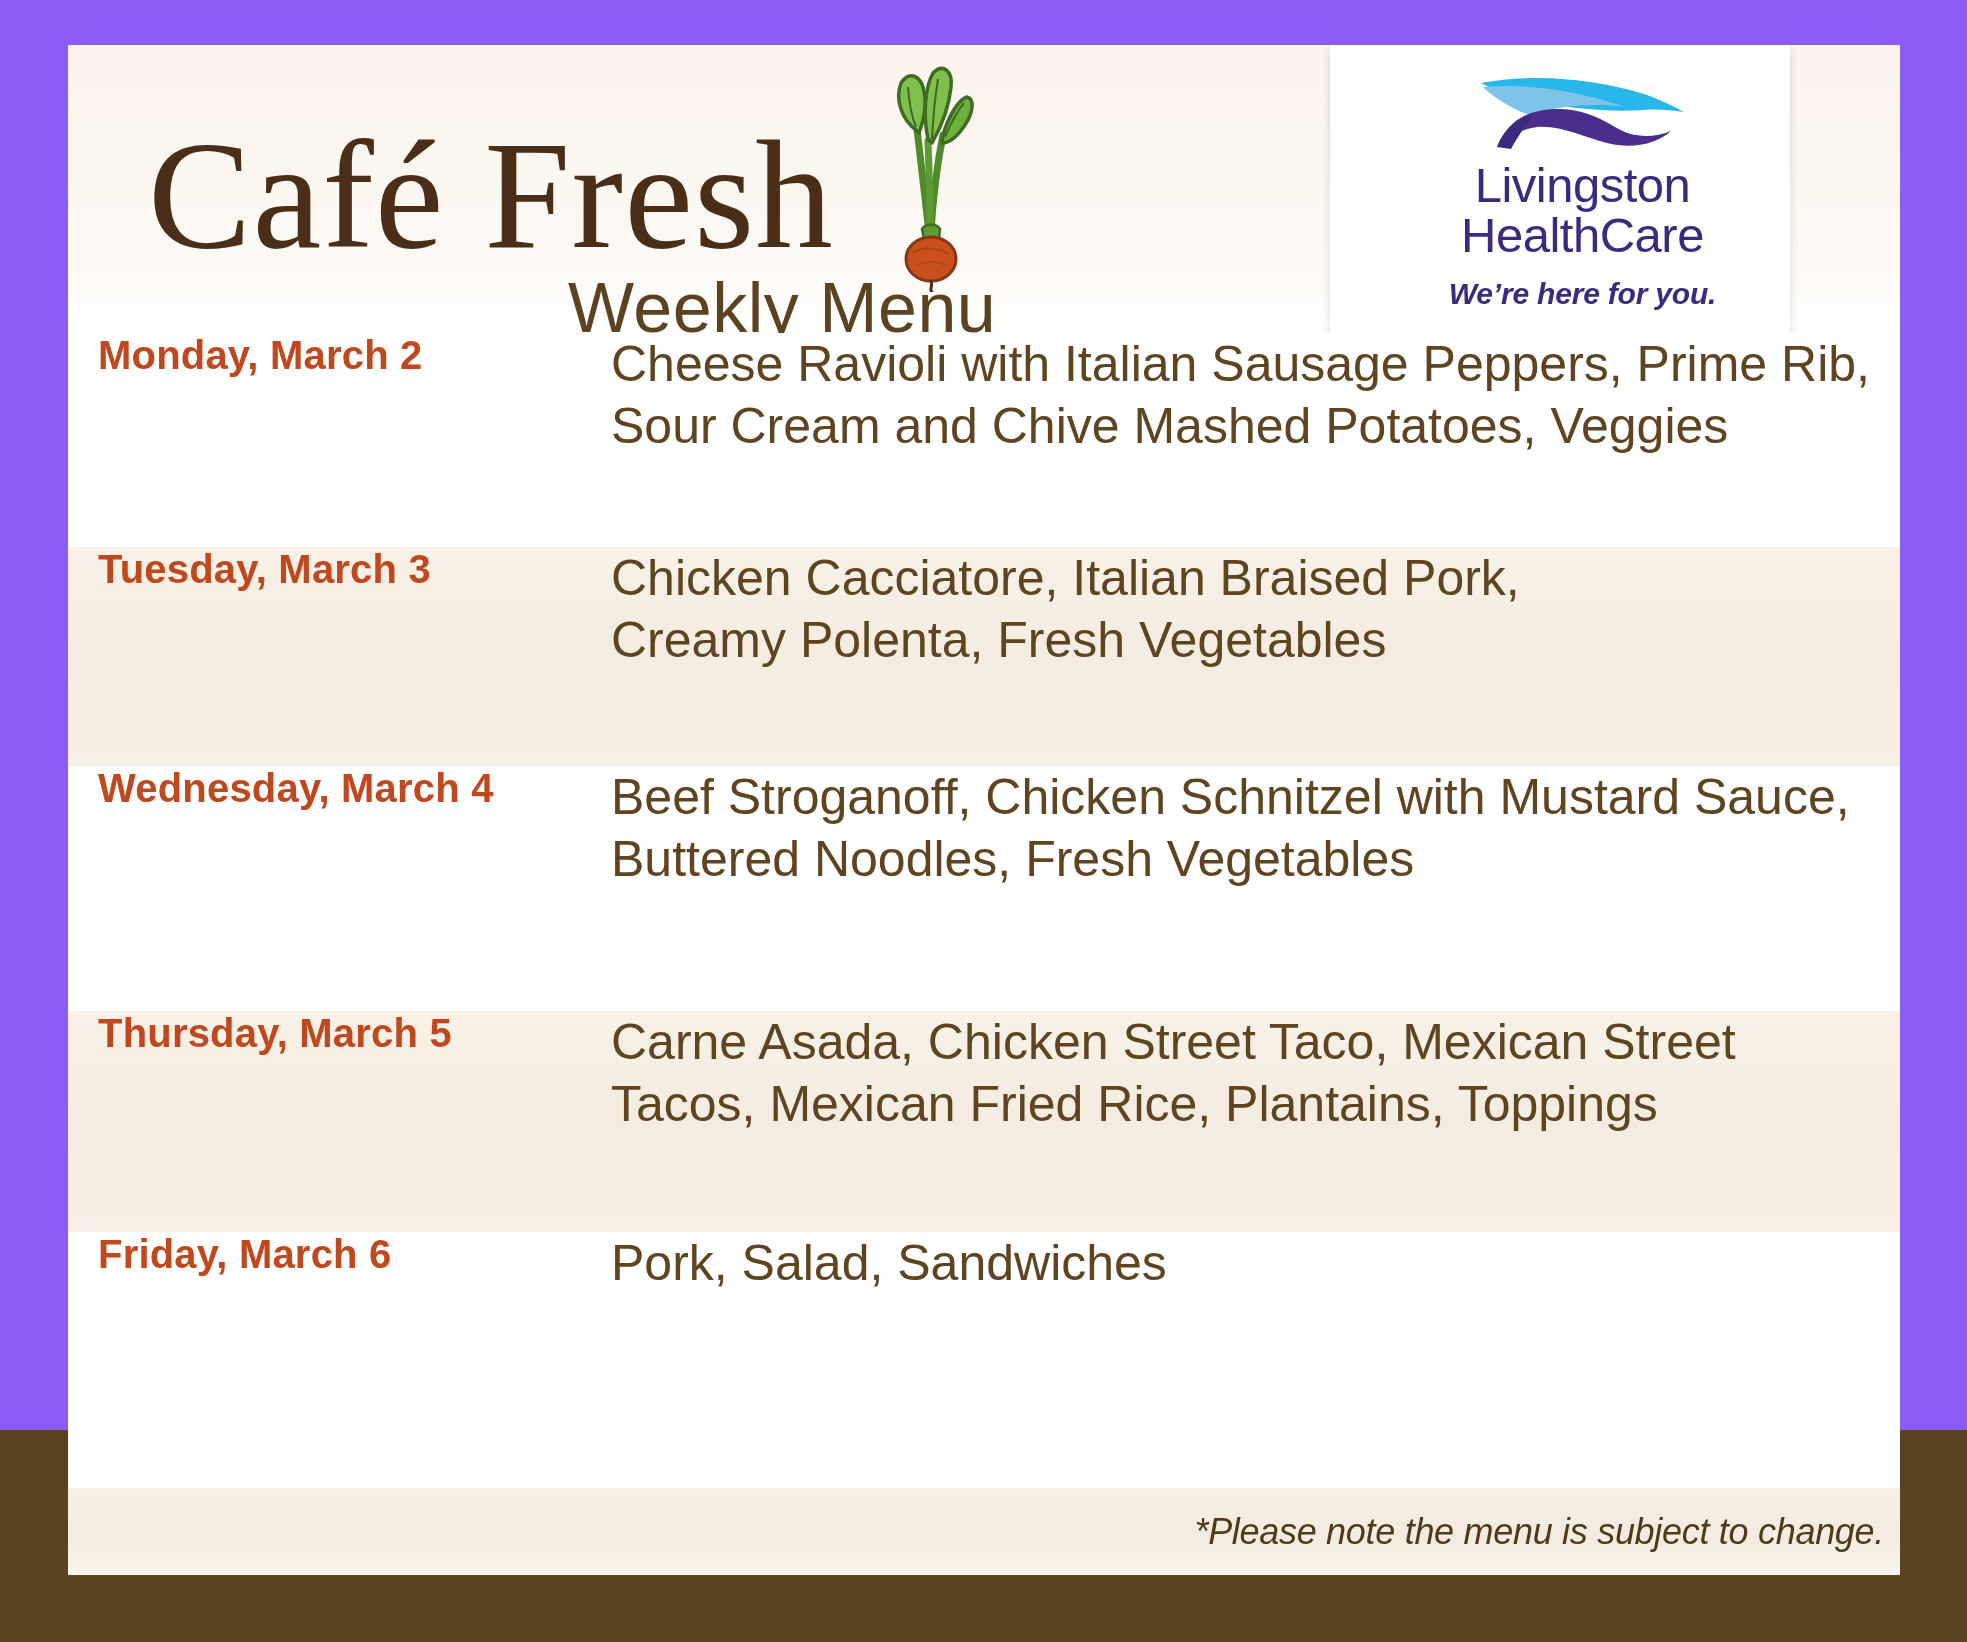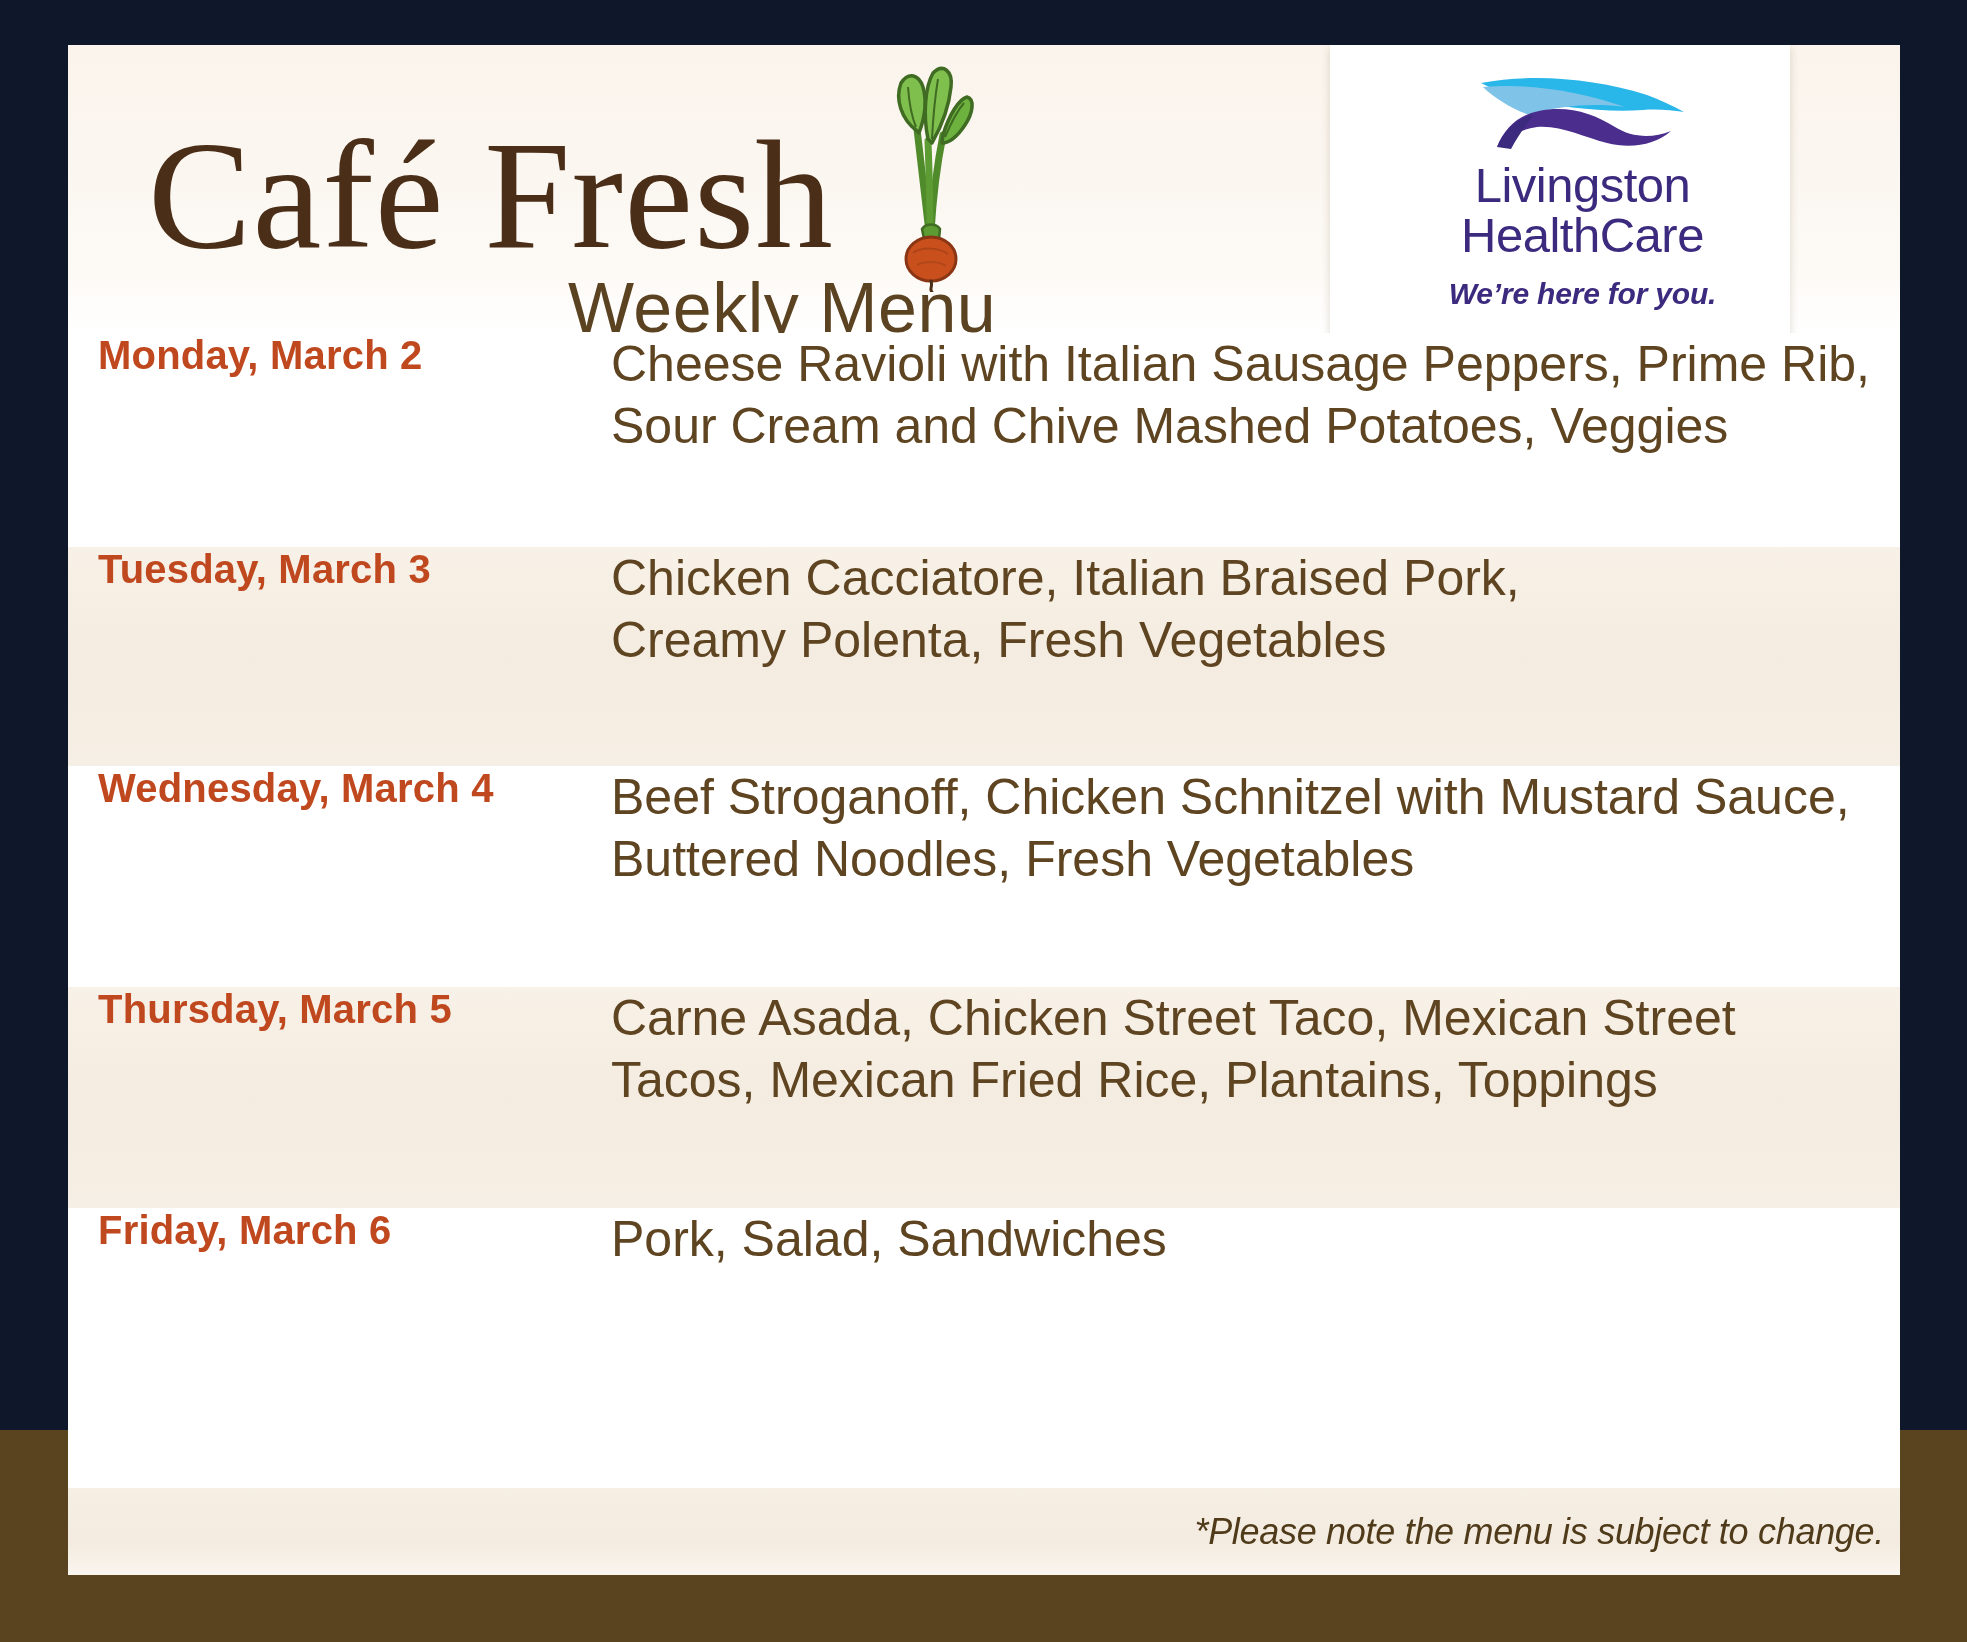--- a/index.html
+++ b/index.html
@@ -7,21 +7,21 @@
   html, body {
     width:1967px; height:1642px;
     background:#5a4420;
     font-family:"Liberation Sans", sans-serif;
     overflow:hidden;
   }
 
   #poster {
     position:relative;
     width:1967px; height:1430px;
-    background:#0f172a;
+    background:#8b5cf6;
   }
 
   
   #page {
     position:absolute;
     left:68px; top:45px;
     width:1832px; height:1530px;
     background:#ffffff;
     overflow:hidden;
   }
@@ -233,21 +233,21 @@
       </div>
 
       <div class="row light" style="height:221px;">
         <div class="row-day">Wednesday, March 4</div>
         <div class="row-items">
           <span class="line">Beef Stroganoff, Chicken Schnitzel with Mustard Sauce,</span>
           <span class="line">Buttered Noodles, Fresh Vegetables</span>
         </div>
       </div>
 
-      <div class="row shaded" style="height:221px;">
+      <div class="row shaded" style="height:221px;margin-top:24px;">
         <div class="row-day">Thursday, March 5</div>
         <div class="row-items">
           <span class="line">Carne Asada, Chicken Street Taco, Mexican Street</span>
           <span class="line">Tacos, Mexican Fried Rice, Plantains, Toppings</span>
         </div>
       </div>
 
       <div class="row light" style="height:258px;">
         <div class="row-day">Friday, March 6</div>
         <div class="row-items">

